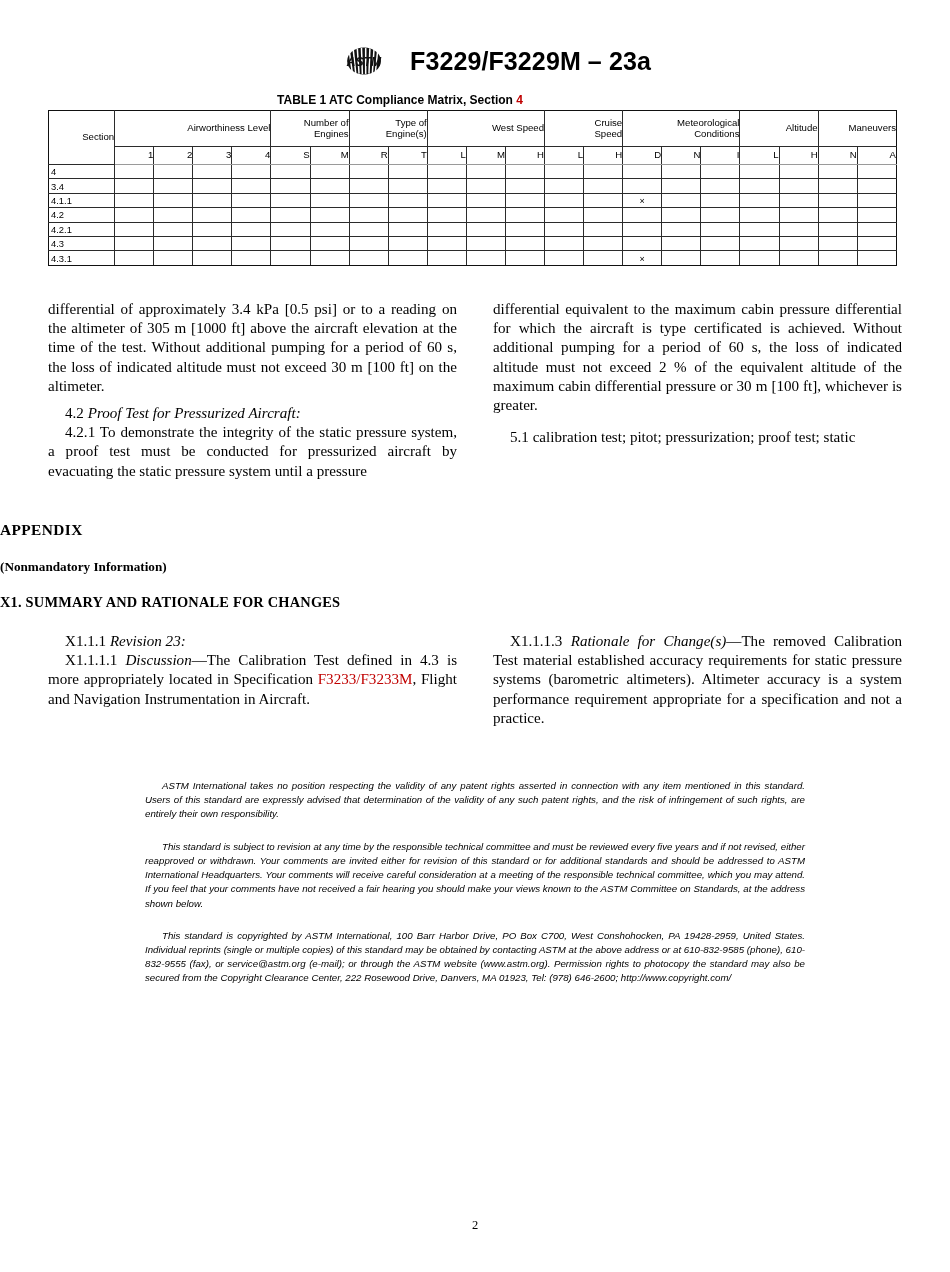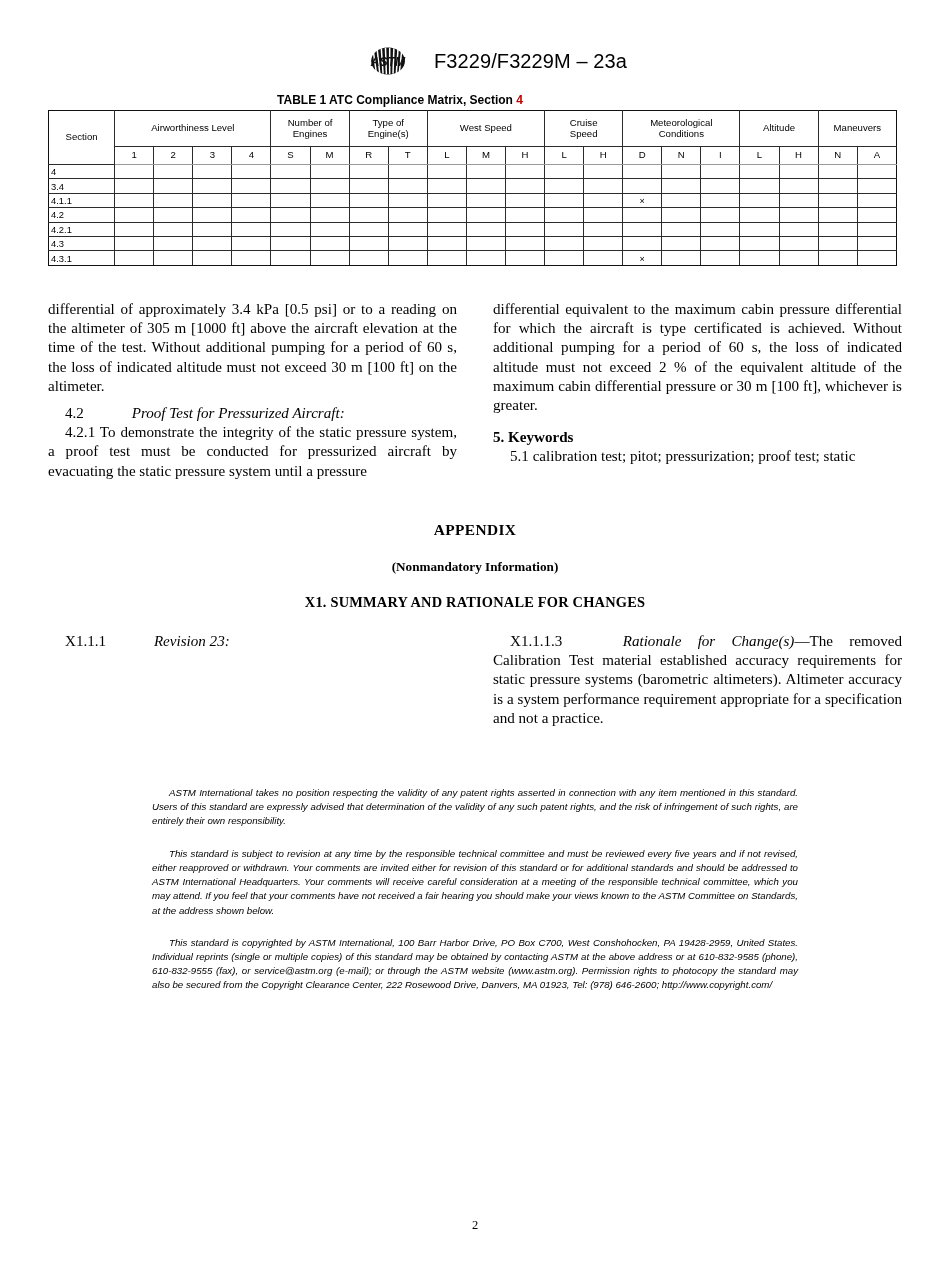--- a/index.html
+++ b/index.html
@@ -28,22 +28,22 @@
     gap: 9px;
     padding-left: 23px;
   }
   .astm-logo {
     width: 38px;
     height: 30px;
     display: block;
   }
   .doc-designation {
     font-family: "Liberation Sans", sans-serif;
-    font-size: 20px;
-    font-weight: normal;
+    font-size: 25px;
+    font-weight: bold;
     letter-spacing: 0.1px;
     margin-left: 18px;
   }
 
   
   .table-title {
     position: absolute;
     top: 93px;
     left: 0;
     width: 800px;
@@ -71,20 +71,21 @@
   table.matrix td {
     border: 0.8px solid #2b2b2b;
     text-align: center;
     vertical-align: middle;
     padding: 0;
     color: #000;
     font-weight: normal;
   }
   table.matrix thead th {
     line-height: 1.12;
+    text-align: right;
   }
   .grp-start { border-left: 1.9px solid #111 !important; }
   .tbl-outer-l { border-left: 1.9px solid #111 !important; }
   .tbl-outer-r { border-right: 1.9px solid #111 !important; }
   .hdr-top { height: 36px; }
   .hdr-sub { height: 18px; }
   .row-body { height: 14.4px; }
   .sec-cell {
     text-align: left !important;
     padding-left: 2px !important;
@@ -108,37 +109,36 @@
   .col { width: 409px; }
   p.body {
     margin: 0;
     font-size: 15.1px;
     line-height: 1.272;
     text-align: justify;
     text-justify: inter-word;
     hyphens: none;
   }
   p.ind { text-indent: 17px; }
-  .it { font-style: italic; margin-left: 44px; }
+  .it { font-style: italic; }
   .red { color: #c00000; }
   .sec-head {
     margin: 0;
     font-size: 15.1px;
     font-weight: bold;
     line-height: 1.272;
   }
   .gap-sm { height: 8px; }
   .gap-md { height: 13px; }
 
   
   .appendix-block {
     position: absolute;
     left: 0;
     width: 950px;
-    text-align: center;
   }
   .appendix-title {
     top: 521px;
     font-size: 15.4px;
     font-weight: bold;
     letter-spacing: 0.4px;
   }
   .appendix-sub {
     top: 559px;
     font-size: 13.2px;
@@ -160,21 +160,21 @@
     gap: 36px;
   }
 
   
   .legal {
     position: absolute;
     left: 140px;
     width: 670px;
   }
   .legal p {
-    margin: 12px;
+    margin: 5px;
     font-family: "Liberation Sans", sans-serif;
     font-style: italic;
     font-size: 9.7px;
     line-height: 1.46;
     text-align: justify;
     text-indent: 17px;
   }
   .legal-1 { top: 774px; }
   .legal-2 { top: 835px; }
   .legal-3 { top: 924px; }
@@ -446,35 +446,35 @@
     <p class="body ind">
       <span>4.2</span>
       <span class="it">Proof Test for Pressurized Aircraft:</span>
     </p>
     <p class="body ind">4.2.1 To demonstrate the integrity of the static pressure system, a proof test must be conducted for pressurized aircraft by evacuating the static pressure system until a pressure</p>
   </div>
 
   <div class="col">
     <p class="body">differential equivalent to the maximum cabin pressure differential for which the aircraft is type certificated is achieved. Without additional pumping for a period of 60 s, the loss of indicated altitude must not exceed 2 % of the equivalent altitude of the maximum cabin differential pressure or 30 m [100 ft], whichever is greater.</p>
     <div class="gap-md"></div>
-    <p class="sec-head">5.  Keywords</p>
     <p class="body ind">5.1  calibration test; pitot; pressurization; proof test; static</p>
   </div>
 </div>
 
 <div class="appendix-block appendix-title">APPENDIX</div>
 <div class="appendix-block appendix-sub">(Nonmandatory Information)</div>
 <div class="appendix-block appendix-x1">X1.  SUMMARY AND RATIONALE FOR CHANGES</div>
 
 <div class="cols2">
   <div class="col">
     <p class="body ind">
       <span>X1.1.1</span>
       <span class="it">Revision 23:</span>
     </p>
+    <p class="body ind"><span>X1.1.1.1</span> <span class="it">Discussion</span><span>—The Calibration Test defined in 4.3 is more appropriately located in Specification </span><span class="red">F3233/F3233M</span><span>, Flight and Navigation Instrumentation in Aircraft.</span></p>
   </div>
 
   <div class="col">
     <p class="body ind"><span>X1.1.1.3</span> <span class="it">Rationale for Change(s)</span><span>—The removed Calibration Test material established accuracy requirements for static pressure systems (barometric altimeters). Altimeter accuracy is a system performance requirement appropriate for a specification and not a practice.</span></p>
   </div>
 </div>
 
 <div class="legal legal-1">
   <p>ASTM International takes no position respecting the validity of any patent rights asserted in connection with any item mentioned in this standard. Users of this standard are expressly advised that determination of the validity of any such patent rights, and the risk of infringement of such rights, are entirely their own responsibility.</p>
 </div>

